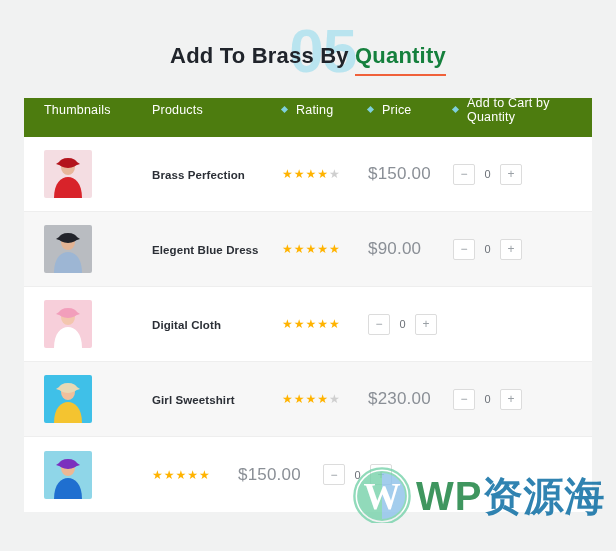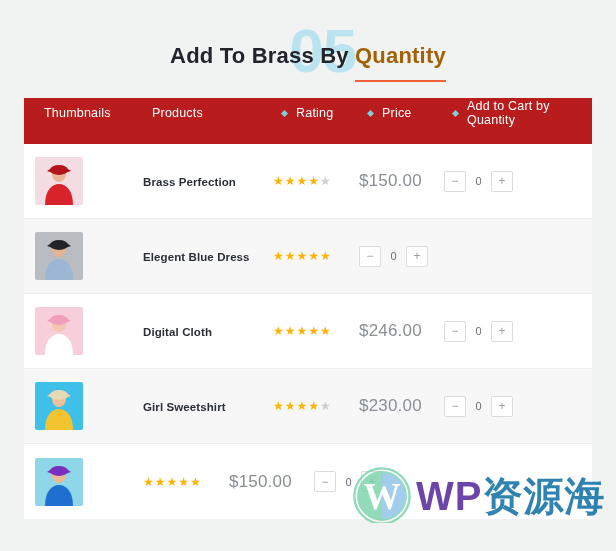--- a/index.html
+++ b/index.html
@@ -42,38 +42,38 @@
     position: relative;
     z-index: 1;
     font-size: 22px;
     font-weight: 700;
     color: #20242b;
     letter-spacing: 0.2px;
     white-space: nowrap;
     margin-top: 14px;
   }
   .title .accent {
-    color: #a16207;
+    color: #15803d;
     border-bottom: 2px solid #f0613a;
-    padding-bottom: 12px;
+    padding-bottom: 6px;
   }
 
   
   .table {
     position: relative;
     margin: 0 24px;
     width: 568px;
     background: #ffffff;
     z-index: 2;
   }
   .thead {
     display: flex;
     align-items: center;
-    background: #b91c1c;
-    height: 46px;
+    background: #4d7c0f;
+    height: 39px;
     padding: 0 0 16px 20px;
   }
   .th {
     color: #ffffff;
     font-size: 12.5px;
     font-weight: 400;
     display: flex;
     align-items: center;
     letter-spacing: 0.2px;
   }
@@ -91,21 +91,21 @@
   .c-prod   { width: 130px; flex: none; }
   .c-rate   { width: 86px;  flex: none; }
   .c-price  { width: 85px;  flex: none; }
   .c-cart   { width: 139px; flex: none; }
 
   .tbody { background: #fff; }
   .tr {
     display: flex;
     align-items: center;
     height: 75px;
-    padding: 0 0 0 11px;
+    padding: 0 0 0 20px;
     background: #ffffff;
     border-bottom: 1px solid #eeeeee;
   }
   .tr.alt { background: #f7f7f7; }
   .tr:last-child { border-bottom: none; }
 
   
   .thumb {
     width: 48px; height: 48px;
     border-radius: 2px;
@@ -168,21 +168,21 @@
   }
   .wm-logo { width: 60px; height: 60px; flex: none; }
   .wm-text {
     font-size: 40px;
     font-weight: 700;
     letter-spacing: 1px;
     line-height: 1;
     margin-left: 4px;
     white-space: nowrap;
   }
-  .wm-en { color: #4c1d95; }
+  .wm-en { color: #15803d; }
   .wm-cn { color: #0369a1; }
   .bottom-strip {
     position: absolute;
     left: 0; bottom: 0;
     width: 616px; height: 28px;
     background: #f1f2f2;
     z-index: 10;
   }
 </style>
 </head>
@@ -274,20 +274,23 @@
      </div>
      <div class="c-rate">
        <span class="stars">
               <span class="star">★</span>
               <span class="star">★</span>
               <span class="star">★</span>
               <span class="star">★</span>
               <span class="star">★</span>
             </span>
      </div>
+     <div class="c-price">
+       <span class="price">$90.00</span>
+     </div>
      <div class="c-cart">
        <div class="stepper">
          <span class="step-btn">−</span>
          <span class="qty-val">0</span>
          <span class="step-btn">+</span>
        </div>
      </div>
         </div>
         <div class="tr">
           <div class="c-thumb">
@@ -305,23 +308,20 @@
        <span class="prod-name">Digital Cloth</span>
      </div>
      <div class="c-rate">
        <span class="stars">
               <span class="star">★</span>
               <span class="star">★</span>
               <span class="star">★</span>
               <span class="star">★</span>
               <span class="star">★</span>
             </span>
-     </div>
-     <div class="c-price">
-       <span class="price">$246.00</span>
      </div>
      <div class="c-cart">
        <div class="stepper">
          <span class="step-btn">−</span>
          <span class="qty-val">0</span>
          <span class="step-btn">+</span>
        </div>
      </div>
         </div>
         <div class="tr alt">

